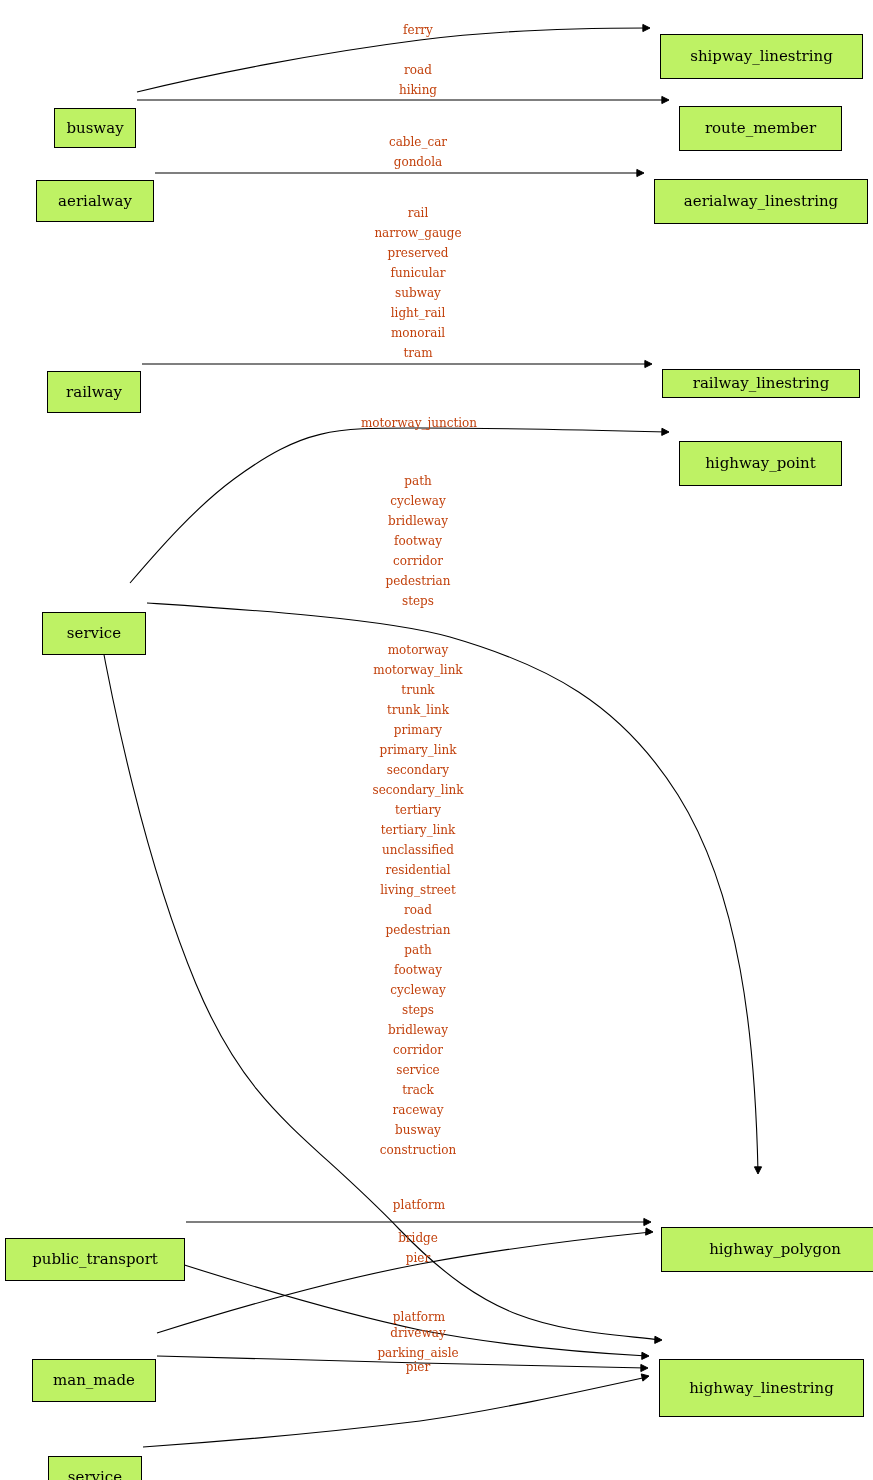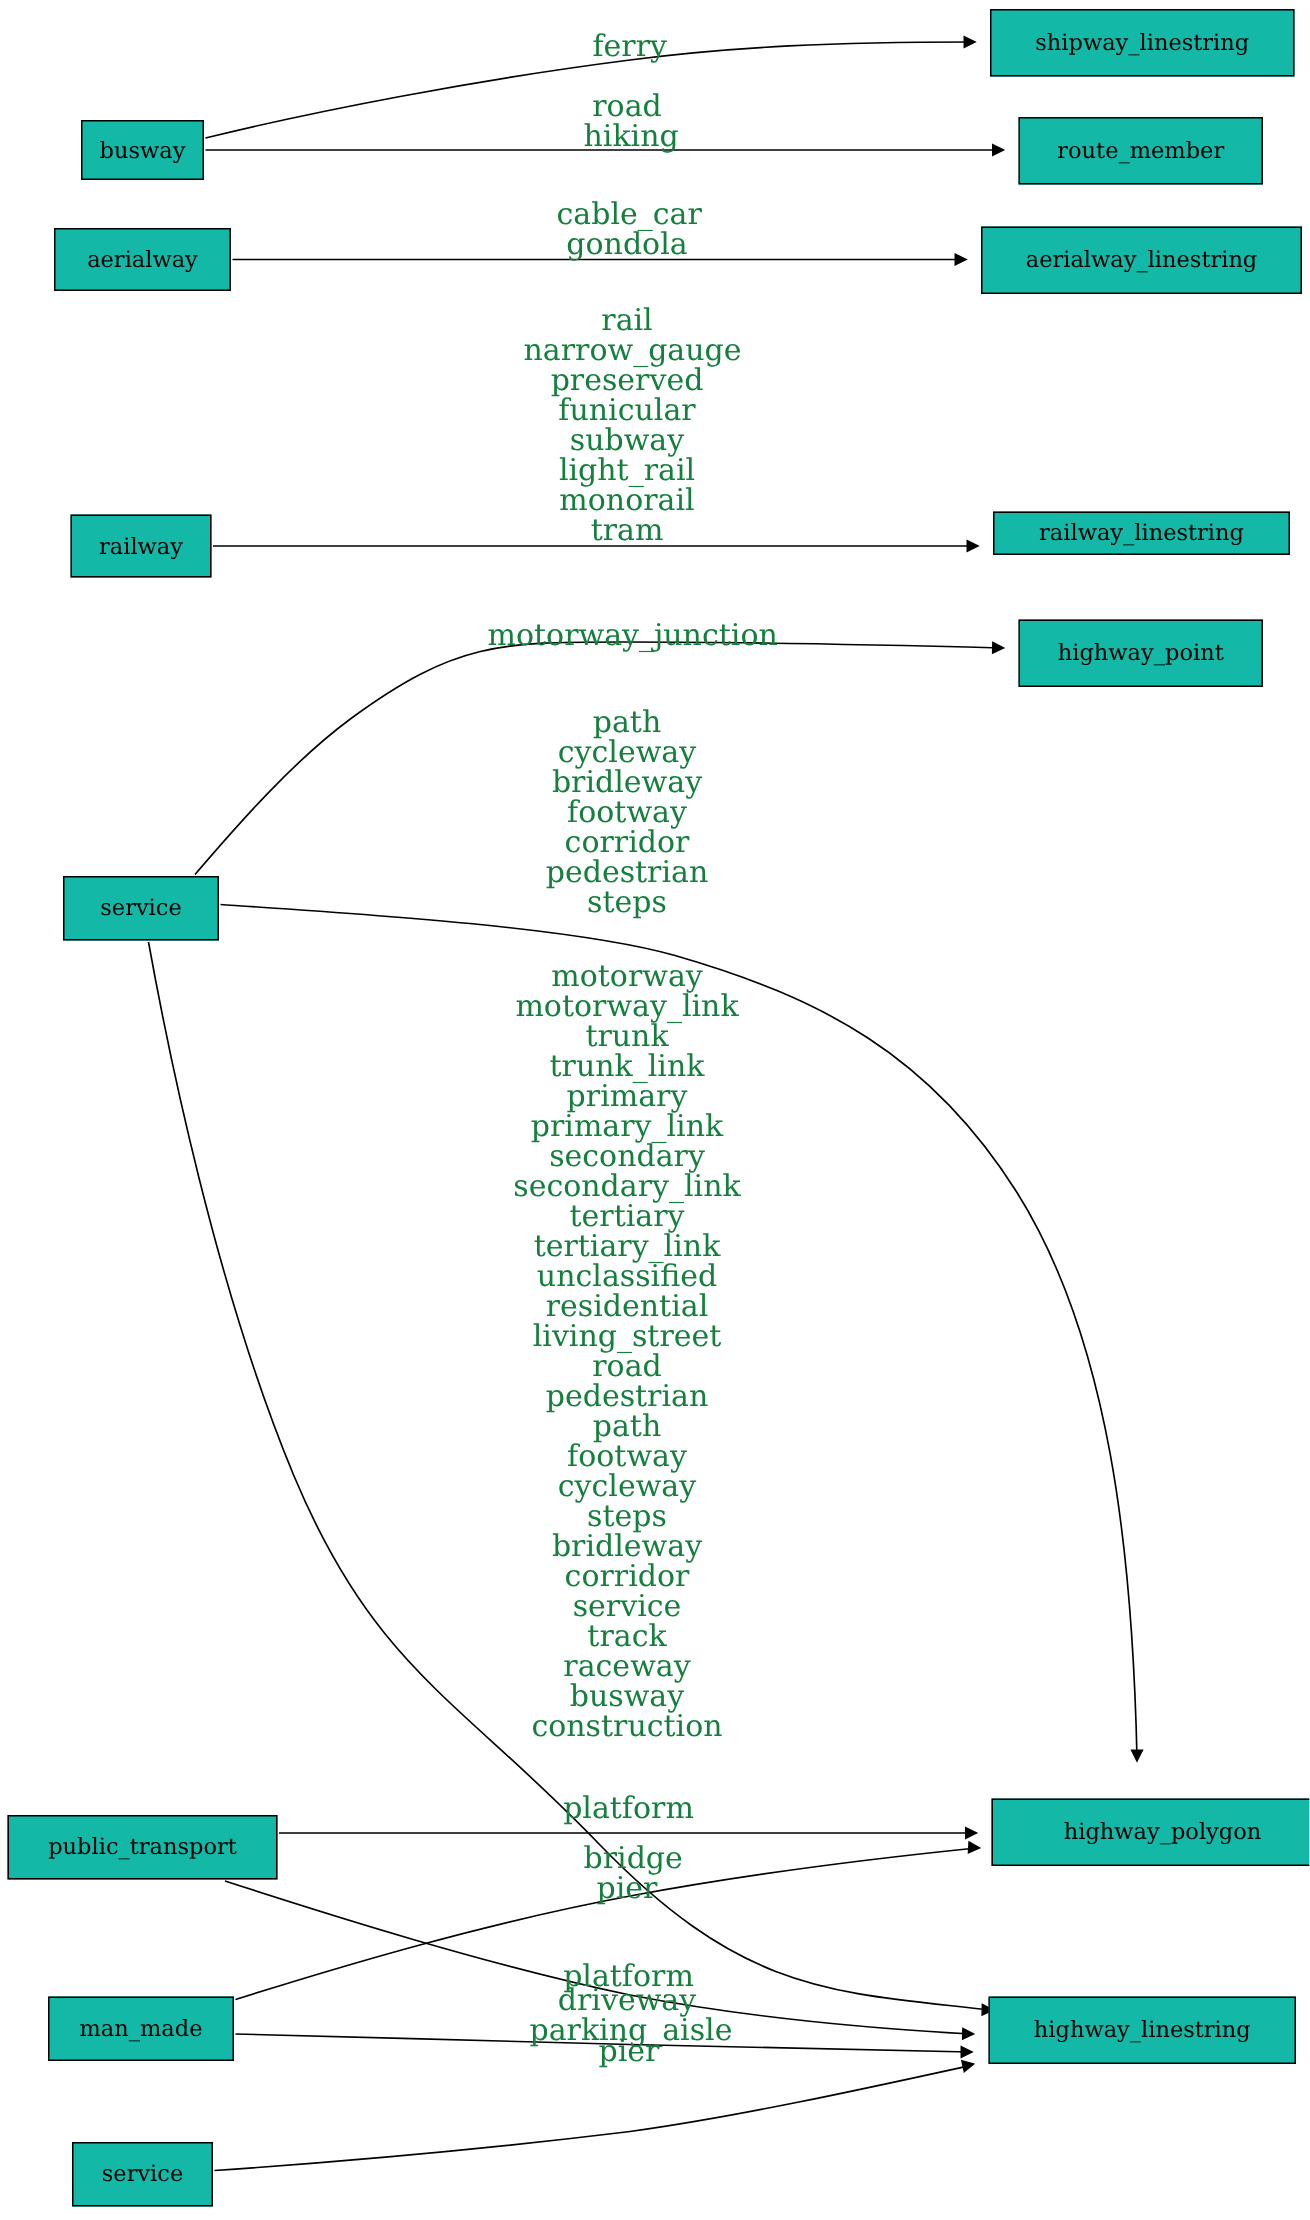--- a/index.html
+++ b/index.html
@@ -14,36 +14,37 @@
     position: relative;
     width: 873px;
     height: 1480px;
     background: #ffffff;
     overflow: hidden;
   }
   .node {
     position: absolute;
     box-sizing: border-box;
     border: 1px solid #000000;
-    background: #14b8a6;
+    background: #bef264;
     color: #000000;
     font-family: "DejaVu Serif", serif;
     font-size: 15px;
     line-height: 1;
     display: flex;
     align-items: center;
     justify-content: center;
     white-space: nowrap;
     z-index: 3;
+    margin-top: 28px;
   }
   .edge-label {
     position: absolute;
-    color: #15803d;
+    color: #c2410c;
     font-family: "DejaVu Serif", serif;
-    font-size: 20px;
+    font-size: 12px;
     line-height: 20px;
     text-align: center;
     white-space: pre;
     z-index: 2;
   }
   svg.edges {
     position: absolute;
     left: 0;
     top: 0;
     width: 873px;
@@ -154,15 +155,15 @@
       <div class="node" style="left: 42px; top: 584px; width: 104px; height: 43px;">service</div>
       <div class="node" style="left: 5px; top: 1210px; width: 180px; height: 43px;">public_transport</div>
       <div class="node" style="left: 32px; top: 1331px; width: 124px; height: 43px;">man_made</div>
       <div class="node" style="left: 48px; top: 1428px; width: 94px; height: 43px;">service</div>
       <div class="node" style="left: 660px; top: 6px; width: 203px; height: 45px;">shipway_linestring</div>
       <div class="node" style="left: 679px; top: 78px; width: 163px; height: 45px;">route_member</div>
       <div class="node" style="left: 654px; top: 151px; width: 214px; height: 45px;">aerialway_linestring</div>
       <div class="node" style="left: 662px; top: 341px; width: 198px; height: 29px;">railway_linestring</div>
       <div class="node" style="left: 679px; top: 413px; width: 163px; height: 45px; text-align: right;">highway_point</div>
       <div class="node" style="left: 661px; top: 1199px; width: 228px; height: 45px;">highway_polygon</div>
-      <div class="node" style="left: 659px; top: 1331px; width: 205px; height: 45px;">highway_linestring</div>
+      <div class="node" style="left: 659px; top: 1331px; width: 205px; height: 58px;">highway_linestring</div>
     </div>
 </div>
 
 </body></html>

